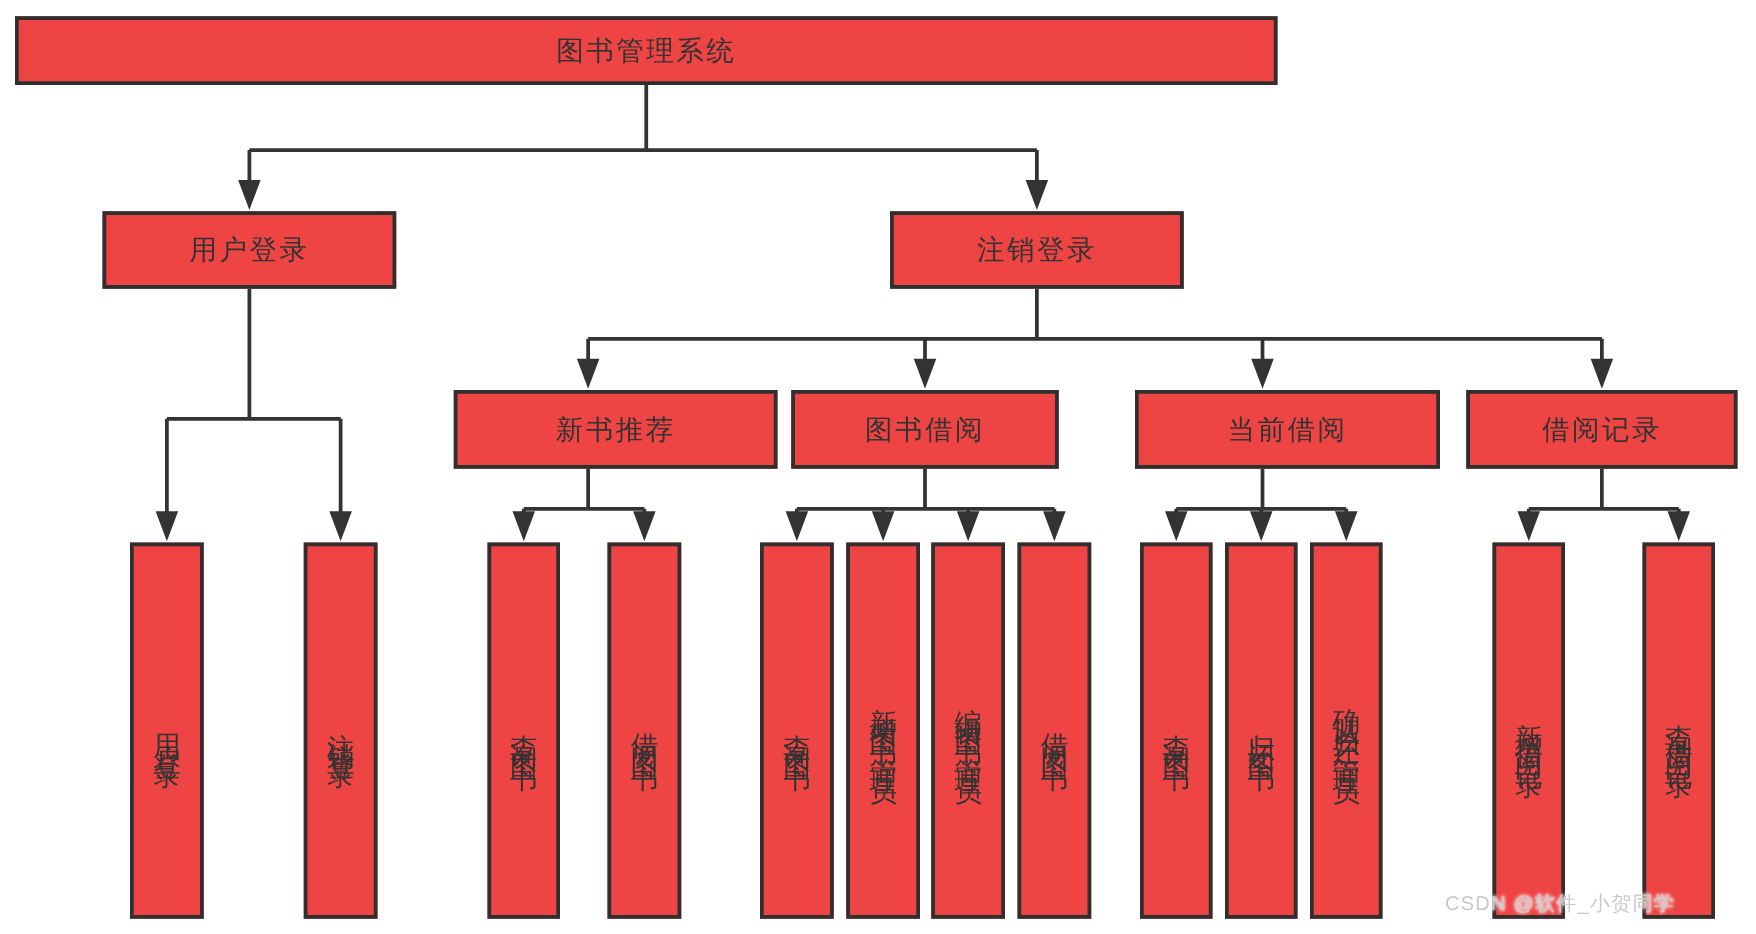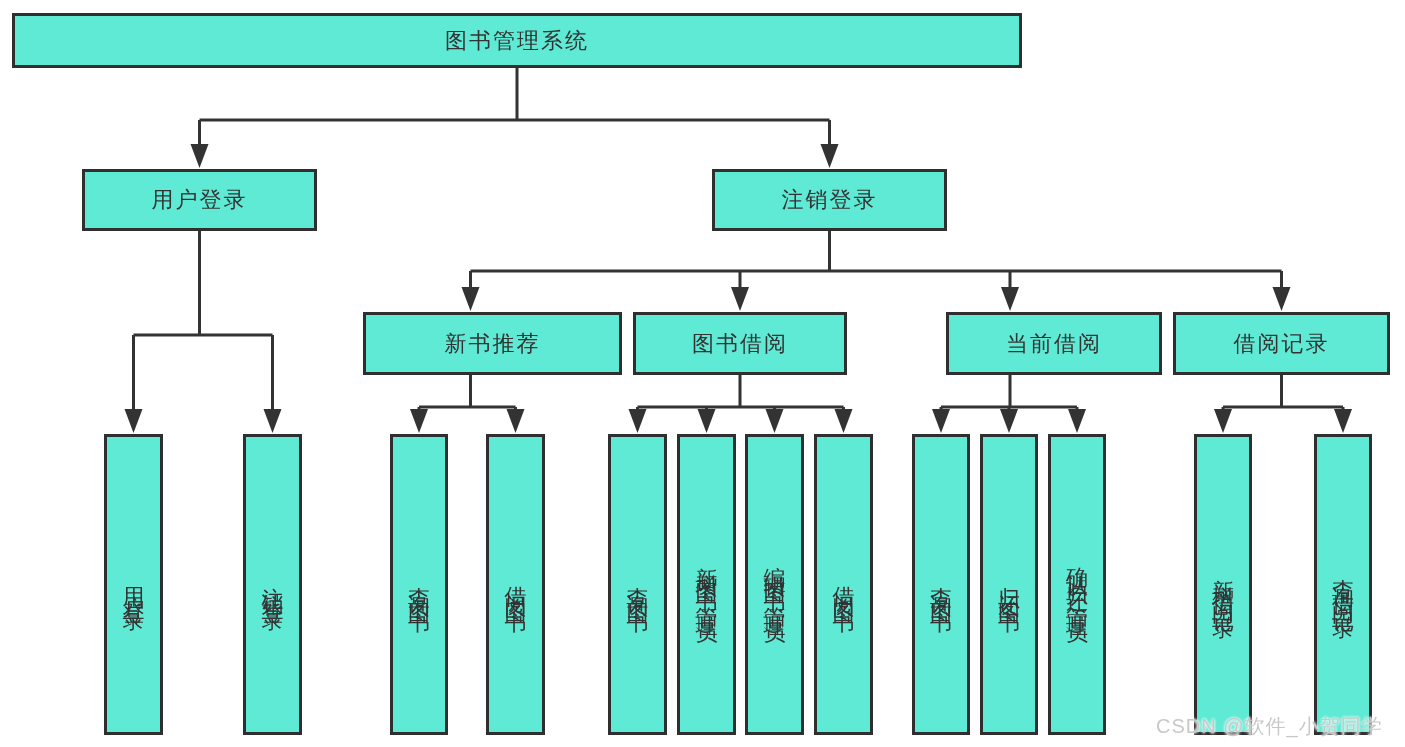--- a/index.html
+++ b/index.html
@@ -8,21 +8,21 @@
     position: relative;
     width: 1405px;
     height: 747px;
     background: #ffffff;
     font-family: "Liberation Sans", "DejaVu Sans", sans-serif;
     overflow: hidden;
   }
   .connectors { position: absolute; left: 0; top: 0; }
   .node {
     position: absolute;
-    background: #5eead4;
+    background: #ef4444;
     border: 3px solid #2f2f2f;
     display: flex;
     align-items: center;
     justify-content: center;
     color: #333333;
     font-size: 22px;
     letter-spacing: 2px;
     z-index: 2;
   }
   .leaf { top: 434px; height: 301px; }
@@ -31,21 +31,21 @@
     text-orientation: mixed;
     letter-spacing: 8px;
     line-height: 1;
     font-size: 22px;
     color: #333333;
   }
   .watermark {
     position: absolute;
     left: 1156px;
     top: 713px;
-    font-size: 20px;
+    font-size: 16px;
     color: #c8c8c8;
     letter-spacing: 1px;
     white-space: nowrap;
     z-index: 5;
     text-shadow: 0 0 3px #ffffff, 0 0 3px #ffffff;
   }
 </style>
 </head>
 <body>
 
@@ -85,21 +85,21 @@
   <div class="node" style="left:712px; top:169px; width:235px; height:62px;">
     <span>注销登录</span>
   </div>
 
   <div class="node" style="left:363px; top:312px; width:259px; height:63px;">
     <span>新书推荐</span>
   </div>
   <div class="node" style="left:633px; top:312px; width:214px; height:63px;">
     <span>图书借阅</span>
   </div>
-  <div class="node" style="left:946px; top:312px; width:216px; height:63px;">
+  <div class="node" style="left:908px; top:312px; width:244px; height:63px;">
     <span>当前借阅</span>
   </div>
   <div class="node" style="left:1173px; top:312px; width:217px; height:63px;">
     <span>借阅记录</span>
   </div>
 
   <div class="node leaf" style="left:104px; width:59px;">
     <span class="vtext">用户登录</span>
   </div>
   <div class="node leaf" style="left:243px; width:59px;">

